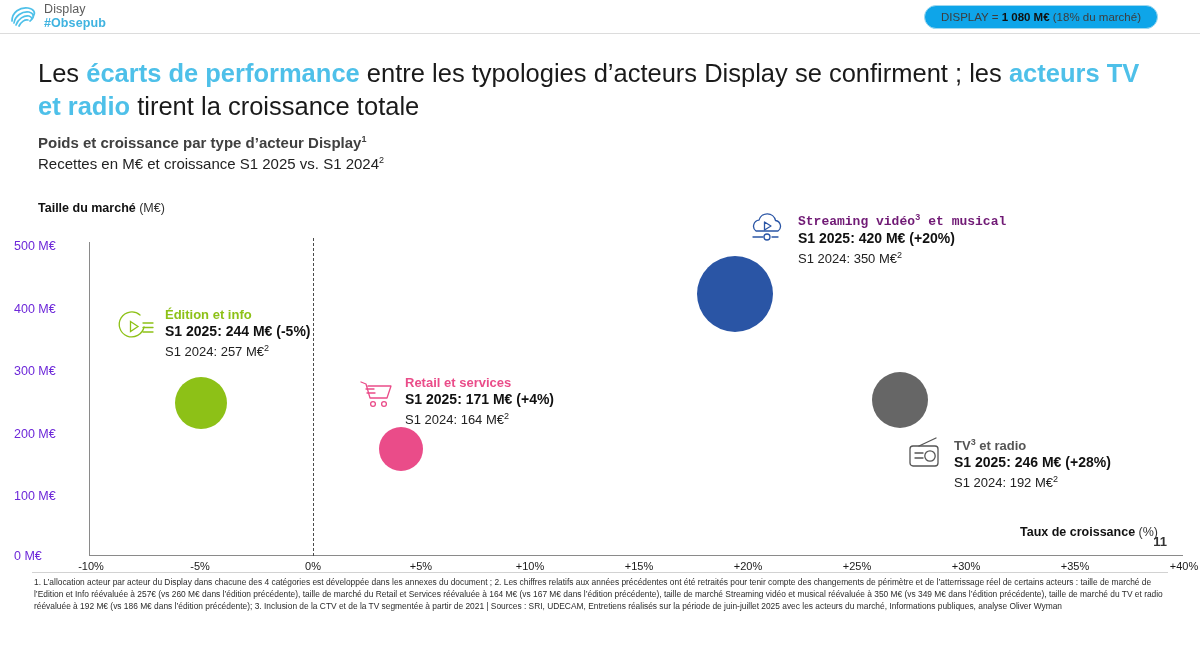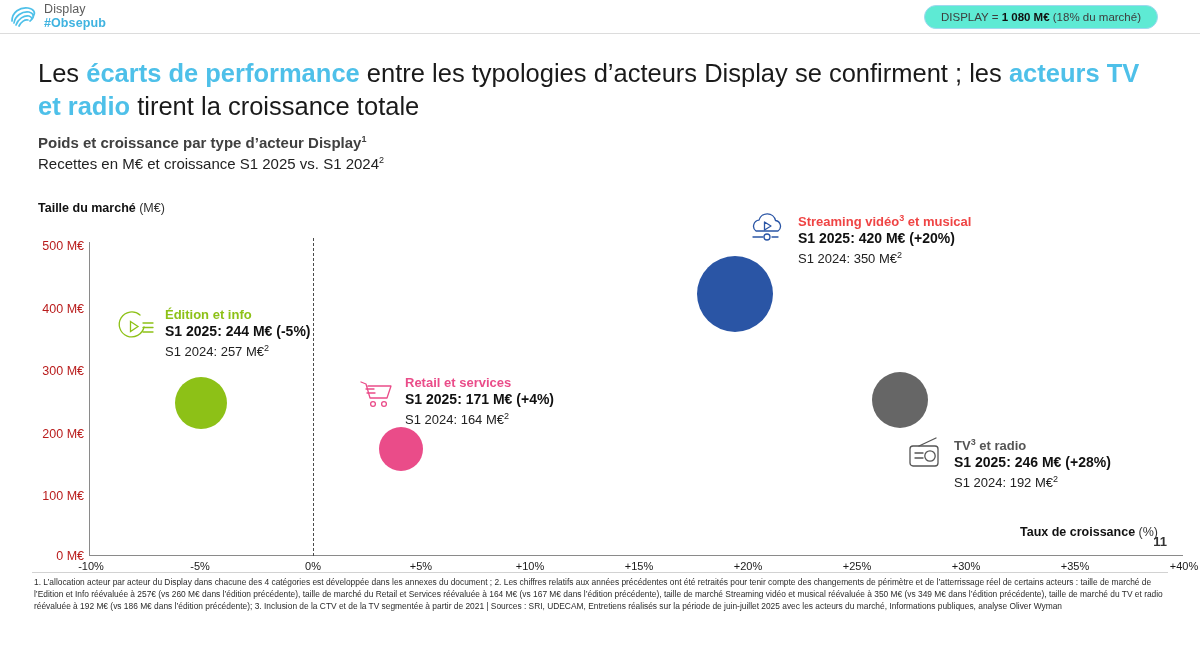--- a/index.html
+++ b/index.html
@@ -14,21 +14,21 @@
   .slide{position:relative;width:1200px;height:557px;}
 
   
   .hdr{position:absolute;left:0;top:0;width:1200px;height:34px;}
   .hdr-logo{position:absolute;left:8px;top:4px;width:32px;height:26px;}
   .hdr-display{position:absolute;left:44px;top:2px;font-size:12.5px;color:#5b5b5b;letter-spacing:.1px;}
   .hdr-obsepub{position:absolute;left:44px;top:16px;font-size:12.5px;color:#3fb3e0;font-weight:bold;letter-spacing:.1px;}
   .badge{
     position:absolute;right:42px;top:5px;height:22px;line-height:22px;
     border:1px solid #9fd8ef;border-radius:12px;
-    padding:0 16px;font-size:11.5px;color:#3d3d3d;white-space:nowrap;background:#5eead4;
+    padding:0 16px;font-size:11.5px;color:#3d3d3d;white-space:nowrap;background:#0ea5e9;
   }
   .badge b{font-weight:bold;color:#111;}
   .hdr-rule{position:absolute;left:0;top:33px;width:1200px;height:1px;background:#dcdcdc;}
 
   
   .title{
     position:absolute;left:38px;top:40px;width:1120px;
     font-size:25.5px;line-height:1.30;color:#1a1a1a;font-weight:normal;
   }
   .title .hl{color:#4ec0e9;font-weight:bold;}
@@ -37,21 +37,21 @@
   .ch-title{position:absolute;left:38px;top:134px;font-size:15px;font-weight:bold;color:#404040;}
   .ch-sub{position:absolute;left:38px;top:155px;font-size:15px;color:#222;}
   .y-axis-title{position:absolute;left:38px;top:201px;font-size:12.5px;font-weight:bold;color:#111;}
   .y-axis-title .unit{font-weight:normal;color:#333;}
   .x-axis-title{position:absolute;left:1020px;top:525px;font-size:12.5px;font-weight:bold;color:#111;}
   .x-axis-title .unit{font-weight:normal;color:#333;}
 
   
   .plot{position:absolute;left:0;top:0;width:1200px;height:672px;pointer-events:none;}
   .axis-line{position:absolute;background:#8a8a8a;}
-  .ytick{position:absolute;right:0;font-size:12.5px;color:#b91c1c;text-align:right;width:70px;}
+  .ytick{position:absolute;right:0;font-size:12.5px;color:#6d28d9;text-align:left;width:70px;}
   .xtick{position:absolute;font-size:11px;color:#1a1a1a;text-align:center;width:70px;}
   .zero-line{position:absolute;border-left:1.5px dashed #4a4a4a;}
 
   .bubble{position:absolute;border-radius:50%;}
 
   
   .anno{position:absolute;}
   .anno .ic{position:absolute;left:0;top:0;width:40px;height:36px;}
   .anno .txt{position:absolute;left:48px;top:-2px;white-space:nowrap;}
   .anno .nm{font-size:13px;font-weight:bold;line-height:16px;}
@@ -169,21 +169,21 @@
         <g fill="none" stroke="#2a55a5" stroke-width="1.3" stroke-linecap="round" stroke-linejoin="round">
           <path d="M6 19 A6 6 0 0 1 9 8.2 A8.5 8.5 0 0 1 25.5 8.5 A5.8 5.8 0 0 1 28 19 Z"></path>
           <path d="M14.5 10 L21 14 L14.5 18 Z"></path>
           <line x1="3" y1="25" x2="13" y2="25"></line>
           <circle cx="17" cy="25" r="3"></circle>
           <line x1="22" y1="25" x2="28" y2="25"></line>
         </g>
       </svg>
     </span>
     <div class="txt">
-      <div class="nm" style="color:#ef4444;"><span>Streaming vidéo</span><sup>3</sup><span> et musical</span></div>
+      <div class="nm" style="color:#701a75;font-family:Liberation Mono, monospace;"><span>Streaming vidéo</span><sup>3</sup><span> et musical</span></div>
       <div class="l1">S1 2025: 420 M€ (+20%)</div>
       <div class="l2"><span>S1 2024: 350 M€</span><sup>2</sup></div>
     </div>
   </div>
 
   <div class="anno" style="left:906px;top:436px;">
     <span class="ic">
       <svg width="40" height="36" viewBox="0 0 40 36">
         <g fill="none" stroke="#555555" stroke-width="1.3" stroke-linecap="round" stroke-linejoin="round">
           <path d="M30 2 L13 10"></path>

